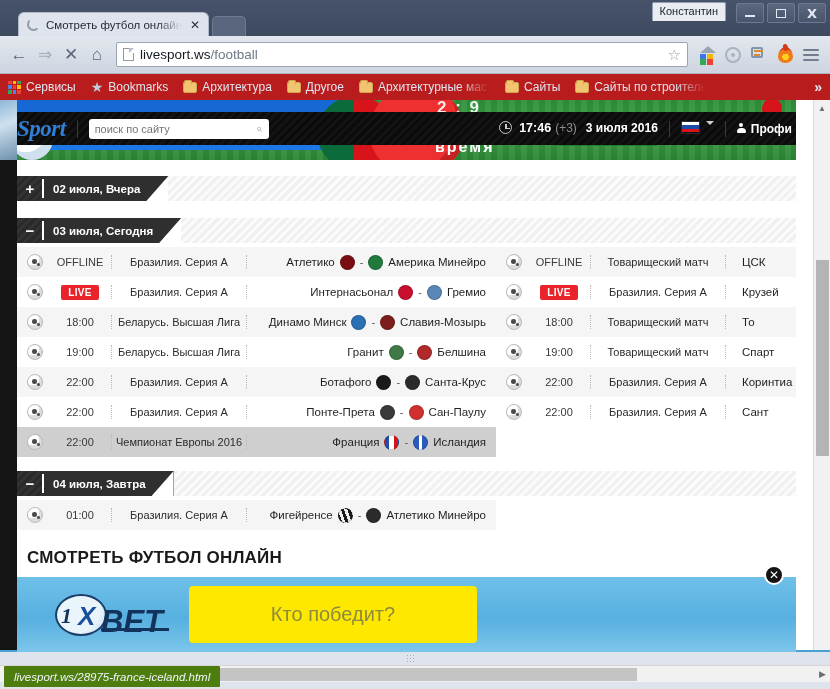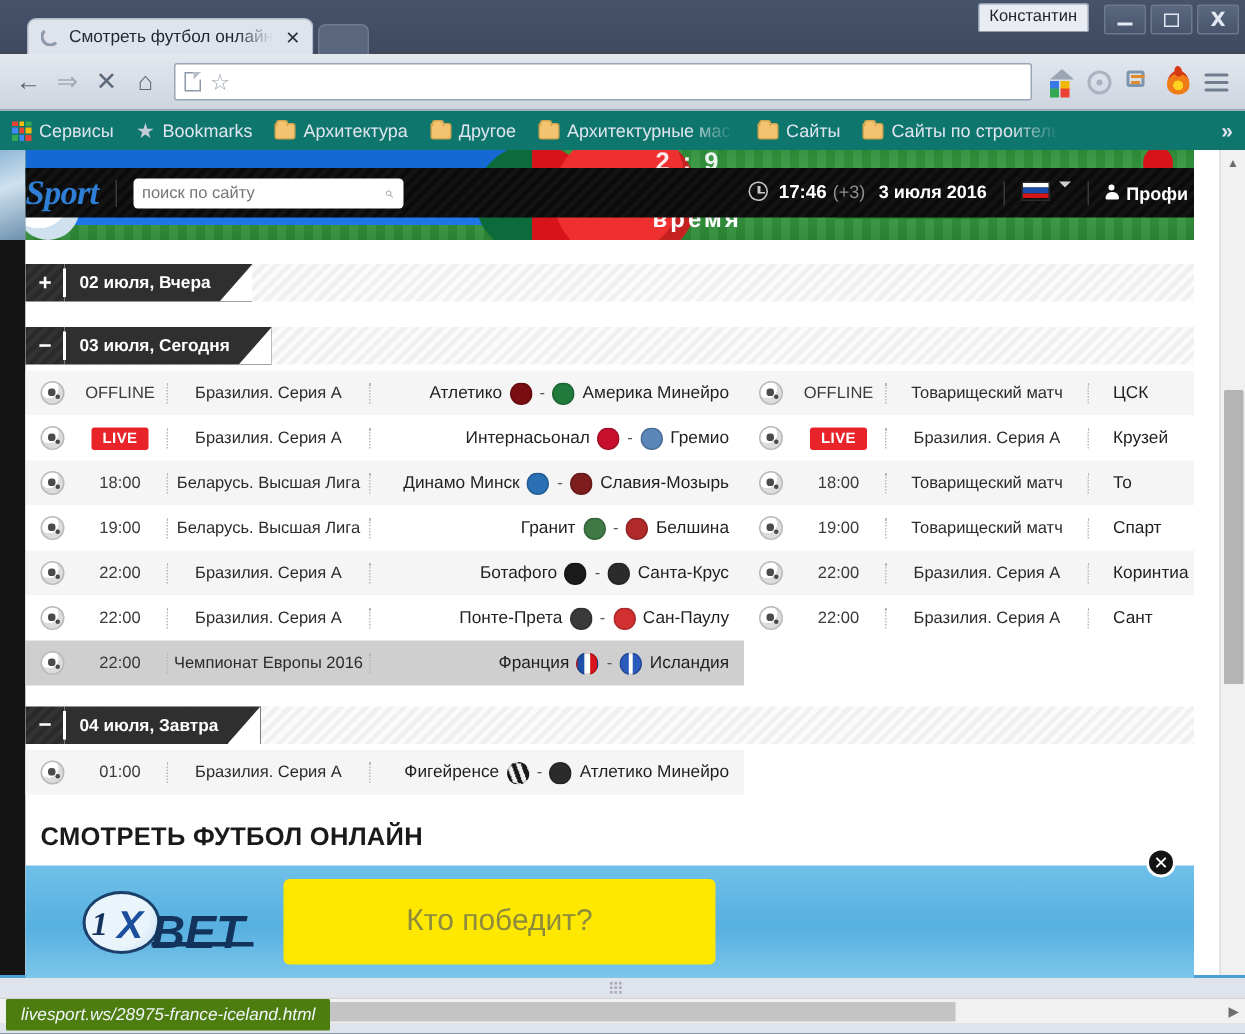--- a/index.html
+++ b/index.html
@@ -103,21 +103,21 @@
   .ico-clip .l2 { position:absolute;left:3px;top:7px;width:6px;height:2px;background:#e08a2e; }
   .ico-flame { width:15px;height:16px;background:radial-gradient(circle at 50% 62%, #ffd21f 0 26%, #f07c18 27% 62%, #d63a14 63% 100%);
     border-radius: 50% 50% 48% 48% / 62% 62% 38% 38%; position:relative; }
   .ico-flame:before { content:''; position:absolute; left:5px; top:-3px; width:5px; height:7px;
     background:#d63a14; border-radius:50% 50% 40% 40%; transform: rotate(-12deg); }
   .ico-menu { width:16px;height:12px; display:flex; flex-direction:column; justify-content:space-between; }
   .ico-menu i { display:block; height:2px; background:#727e90; border-radius:1px; }
 
   .bookmarks {
     position: absolute; left: 0; top: 74px; width: 830px; height: 26px;
-    background: #0f766e; display: flex; align-items: center; padding: 0 8px; gap: 0; overflow: hidden;
+    background: #b91c1c; display: flex; align-items: center; padding: 0 8px; gap: 0; overflow: hidden;
   }
   .bm { display: flex; align-items: center; gap: 5px; padding: 0 9px 0 0; margin-right: 6px; flex: 0 0 auto; }
   .bm-label { font-size: 12px; color: #dfe5ef; white-space: nowrap; }
   .bm-label.fade {
     max-width: 112px; overflow: hidden;
     -webkit-mask-image: linear-gradient(90deg,#000 72%,transparent 100%);
             mask-image: linear-gradient(90deg,#000 72%,transparent 100%);
   }
   .bm-folder { width: 14px; height: 11px; background: #f2c472; border: 1px solid #d3a650; border-radius: 1px 2px 2px 2px; position: relative; flex:0 0 auto; }
   .bm-folder:before { content:''; position:absolute; left:0; top:-3px; width:6px; height:3px; background:#f2c472; border:1px solid #d3a650; border-bottom:none; border-radius:2px 2px 0 0; }
@@ -303,20 +303,21 @@
   </div>
 
   <div class="toolbar">
     <div class="nav-ico">←</div>
     <div class="nav-ico dim">⇒</div>
     <div class="nav-ico">✕</div>
     <div class="nav-ico">⌂</div>
 
     <div class="urlbar">
       <span class="page-icon"></span>
+      <span class="url-text"><span>livesport.ws</span><span class="path">/football</span></span>
       <span class="star">☆</span>
     </div>
 
     <div class="tb-icon">
       <span class="ico-home-apps">
         <i class="roof"></i>
           <i class="q q1"></i>
           <i class="q q2"></i>
           <i class="q q3"></i>
           <i class="q q4"></i>

